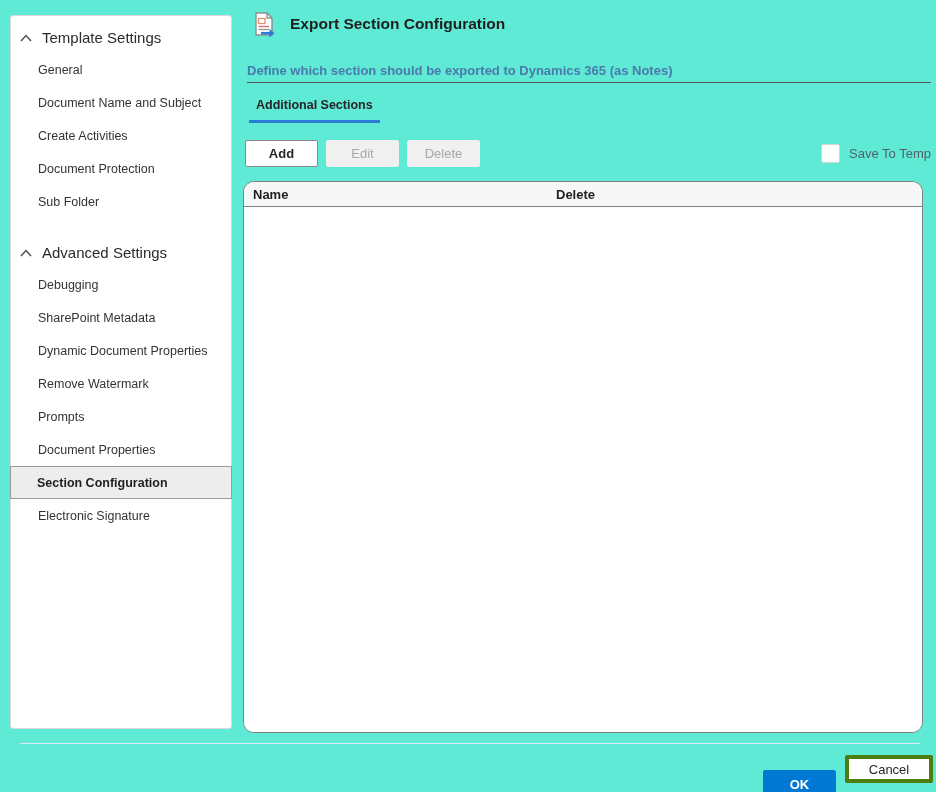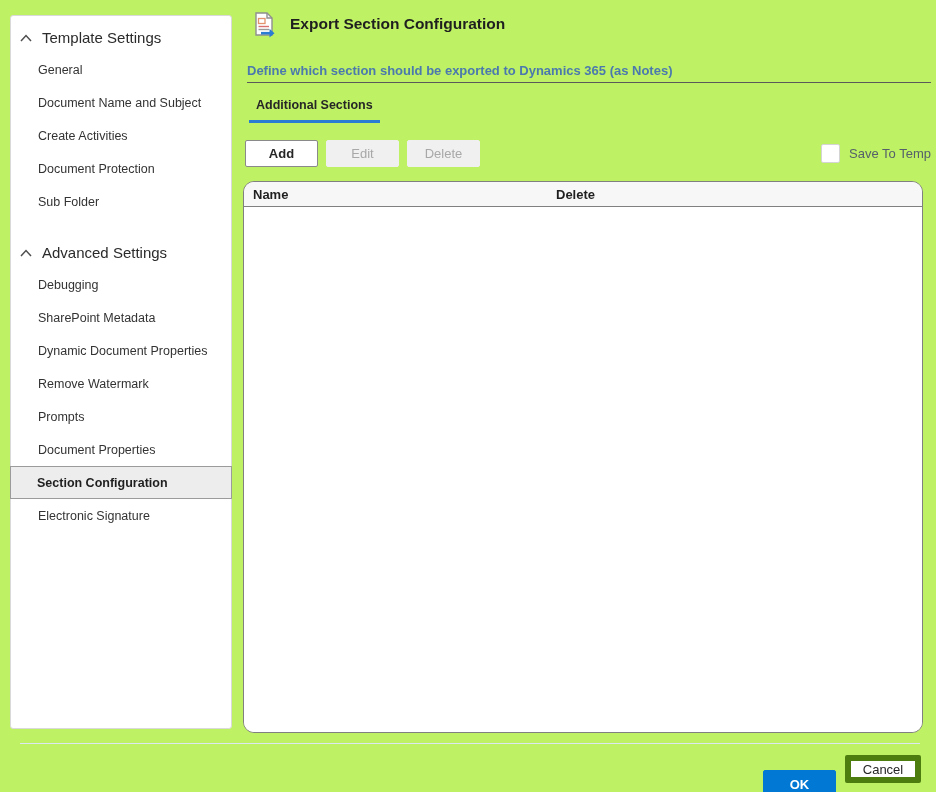--- a/index.html
+++ b/index.html
@@ -1,20 +1,20 @@
 <!DOCTYPE html>
 <html><head>
 <meta charset="utf-8">
 <style>
   * { box-sizing: border-box; margin: 0; padding: 0; }
   html,body { background:#fff; }
   .screen {
     position: relative;
     width: 936px; height: 792px;
-    background: #bef264;
+    background: #5eead4;
     font-family: "Liberation Sans", sans-serif;
     color: #2b2b2b;
     overflow: hidden;
   }
 
   
   .sidebar {
     position: absolute; left: 10px; top: 15px;
     width: 222px; height: 714px;
     border: 1px solid #d9d9d9; border-radius: 3px;
@@ -128,22 +128,22 @@
     position: absolute; top: 755px; height: 28px;
     font-family: "Liberation Sans", sans-serif;
     font-size: 13px; border-radius: 2px; cursor: pointer;
   }
   .ok-btn {
     left: 763px; width: 73px;
     background: #0078d4; border: 1px solid #0078d4;
     color: #fff; font-weight: bold; margin-top: 15px;
   }
   .cancel-btn {
-    left: 845px; width: 76px;
-    background: #fff; border: 6px solid #4d7c0f; color: #262626;
+    left: 845px; width: 88px;
+    background: #fff; border: 4px solid #4d7c0f; color: #262626;
   }
 </style>
 </head>
 <body>
 
 <div class="screen">
 
   <nav class="sidebar">
       <div class="nav-section-header">
         <span class="chev">

